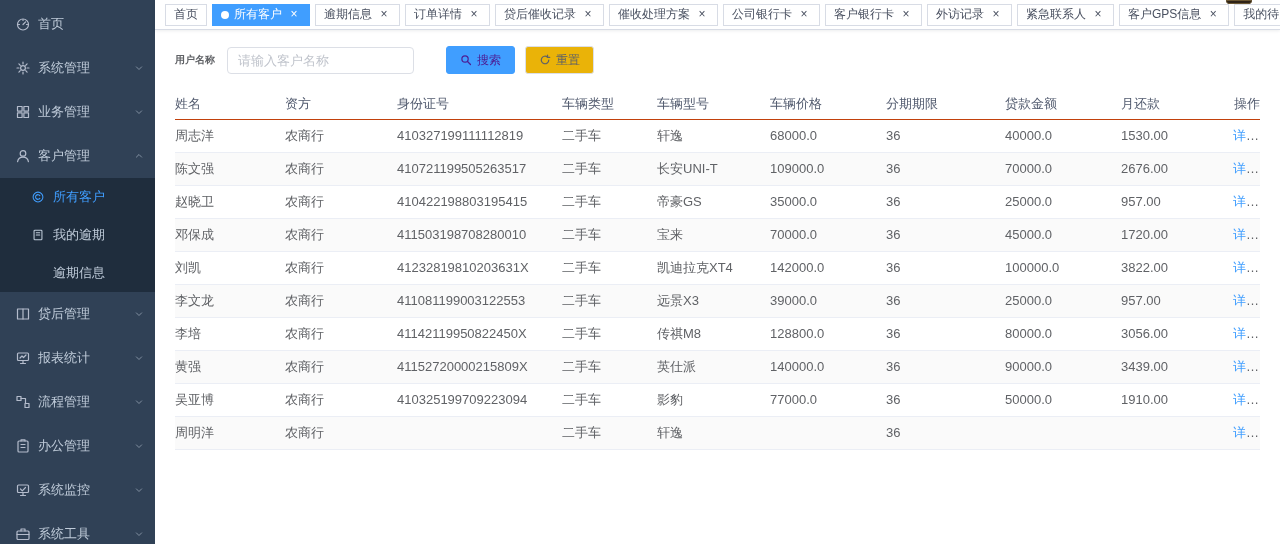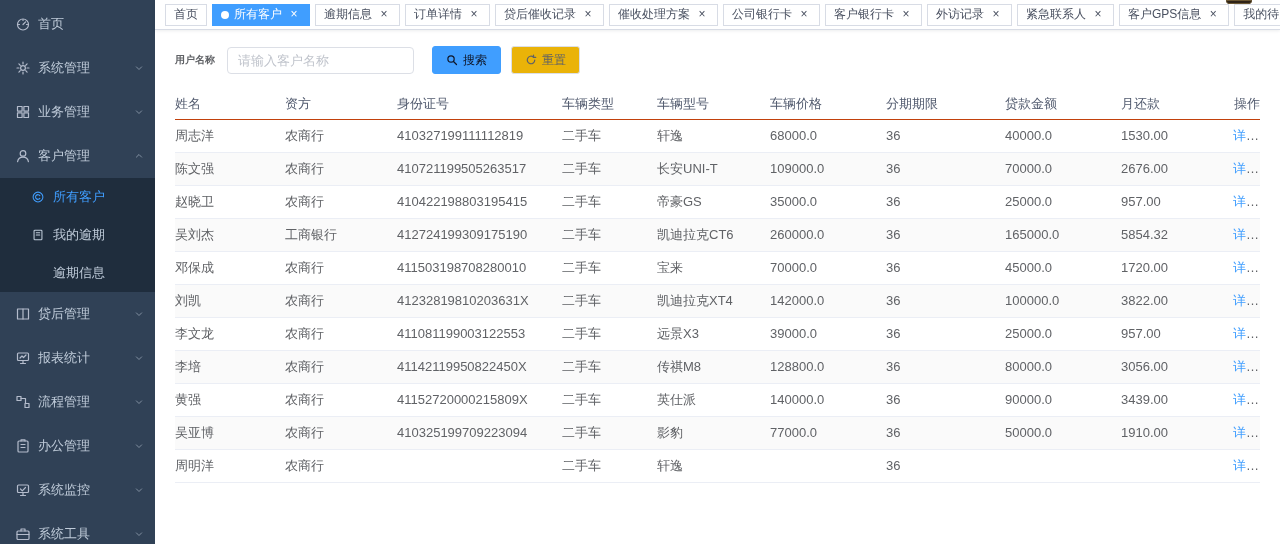--- a/index.html
+++ b/index.html
@@ -34,21 +34,21 @@
 
   .content { flex:1; padding:14px 20px 0; overflow:hidden; }
 
   
   .search-row { display:flex; align-items:center; margin:2px 0 15px; }
   .search-label { font-size:10px; font-weight:700; color:#606266; margin-right:12px; }
   .search-input { width:187px; height:27px; border:1px solid #dcdfe6; border-radius:4px; padding:0 10px; font-size:13px; color:#606266; outline:none; }
   .search-input::placeholder { color:#c0c4cc; }
   .btn { height:28px; padding:0 13px; border-radius:3px; font-size:12px; display:inline-flex; align-items:center; gap:5px; cursor:pointer; border:1px solid #dcdfe6; background:#eab308; color:#606266; }
   .btn .b-icon { width:12px; height:12px; display:flex; }
-  .btn-search { background:#409eff; border-color:#409eff; color:#0f172a; margin-left:18px; }
+  .btn-search { background:#409eff; border-color:#409eff; color:#4c1d95; margin-left:32px; }
   .btn-reset { margin-left:10px; }
 
   
   table { width:100%; border-collapse:collapse; table-layout:fixed; font-size:13px; color:#606266; }
   thead th { text-align:left; font-weight:400; color:#515a6e; height:30px; border-bottom:1px solid #c2410c; white-space:nowrap; overflow:hidden; }
   tbody td { height:33px; border-bottom:1px solid #ebeef5; white-space:nowrap; overflow:hidden; text-overflow:ellipsis; padding-right:6px; }
   tbody tr:nth-child(even) { background:#fafafa; }
   th:last-child, td:last-child { text-align:right; }
   .detail-link { color:#409eff; cursor:pointer; text-decoration:none; }
 </style>
@@ -354,32 +354,20 @@
               <td>410422198803195415</td>
               <td>二手车</td>
               <td>帝豪GS</td>
               <td>35000.0</td>
               <td>36</td>
               <td>25000.0</td>
               <td>957.00</td>
               <td><a class="detail-link">详情</a></td>
             </tr>
             <tr>
-              <td>吴刘杰</td>
-              <td>工商银行</td>
-              <td>412724199309175190</td>
-              <td>二手车</td>
-              <td>凯迪拉克CT6</td>
-              <td>260000.0</td>
-              <td>36</td>
-              <td>165000.0</td>
-              <td>5854.32</td>
-              <td><a class="detail-link">详情</a></td>
-            </tr>
-            <tr>
               <td>邓保成</td>
               <td>农商行</td>
               <td>411503198708280010</td>
               <td>二手车</td>
               <td>宝来</td>
               <td>70000.0</td>
               <td>36</td>
               <td>45000.0</td>
               <td>1720.00</td>
               <td><a class="detail-link">详情</a></td>

